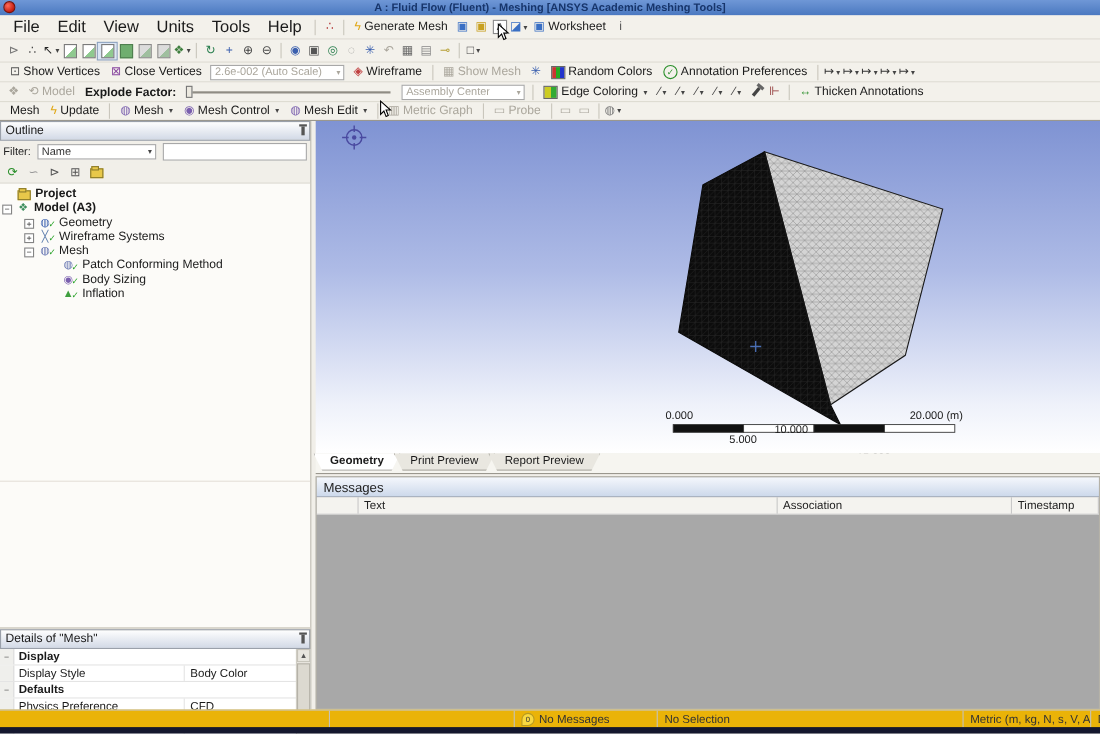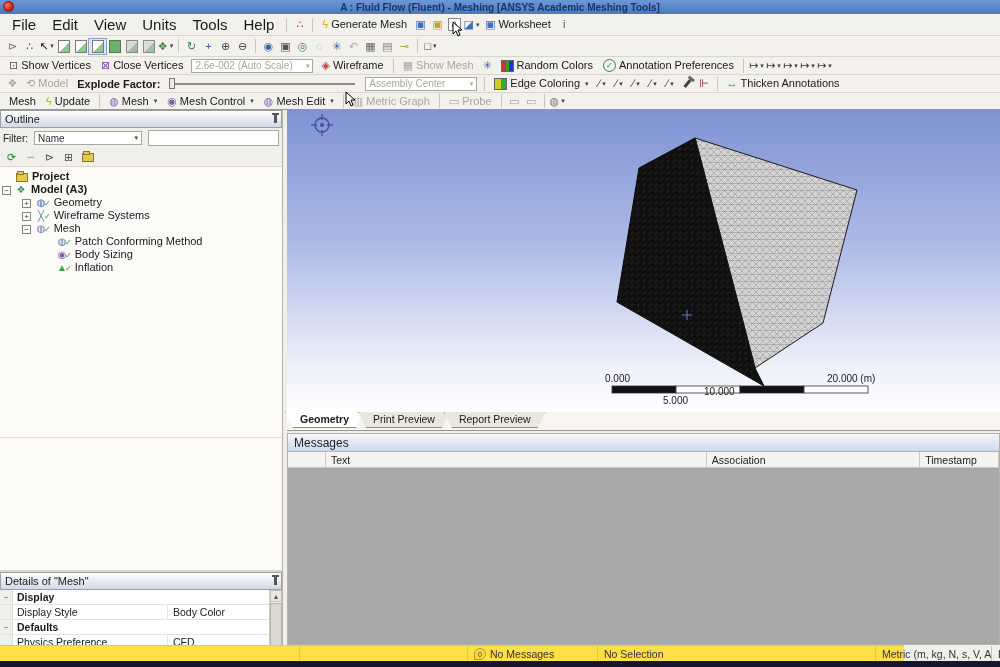--- a/index.html
+++ b/index.html
@@ -85,21 +85,21 @@
   .tab{font-size:10.5px;color:#1a1a1a;padding:1px 14px 2px;background:#e9e7e0;border:1px solid #8f8c84;border-top:none;
        clip-path:polygon(0 0,100% 0,calc(100% - 8px) 100%,8px 100%);margin-left:-6px;}
   .tab.active{background:#fff;font-weight:bold;}
   
   #messages{left:287px;top:433px;width:713px;height:212px;background:#a8a8a8;border:1px solid #b5b2a8;box-sizing:border-box;}
   #msg-title{height:17px;background:linear-gradient(#f4f7fc,#cdd9eb);border-bottom:1px solid #aab4c4;
              display:flex;align-items:center;padding-left:6px;font-size:12px;color:#222;}
   #msg-cols{display:flex;height:15px;background:#f4f3ef;border-bottom:1px solid #c8c8c8;}
   .msg-col{font-size:10.5px;color:#222;border-right:1px solid #c8c8c8;padding-left:5px;display:flex;align-items:center;box-sizing:border-box;}
   
-  #statusbar{left:0;top:645px;width:904px;height:16px;background:#fde047;border-top:1px solid #c8c5bb;display:flex;}
+  #statusbar{left:0;top:645px;width:1000px;height:16px;background:#eab308;border-top:1px solid #c8c5bb;display:flex;}
   .sb-item{border-right:1px solid #c5c2b8;height:100%;display:flex;align-items:center;padding:0 6px;
            font-size:10.5px;color:#333;box-sizing:border-box;flex:none;overflow:hidden;white-space:nowrap;}
   .i-balloon{width:10px;height:10px;background:#f8d840;border:1px solid #b89a20;border-radius:50% 50% 50% 0;
              font-size:7px;display:flex;align-items:center;justify-content:center;margin-right:4px;color:#333;}
   #bottomstrip{left:0;top:661px;width:1000px;height:6px;background:#14172e;}
   .cursor{position:absolute;z-index:50;}
 </style>
 </head>
 <body>
 

